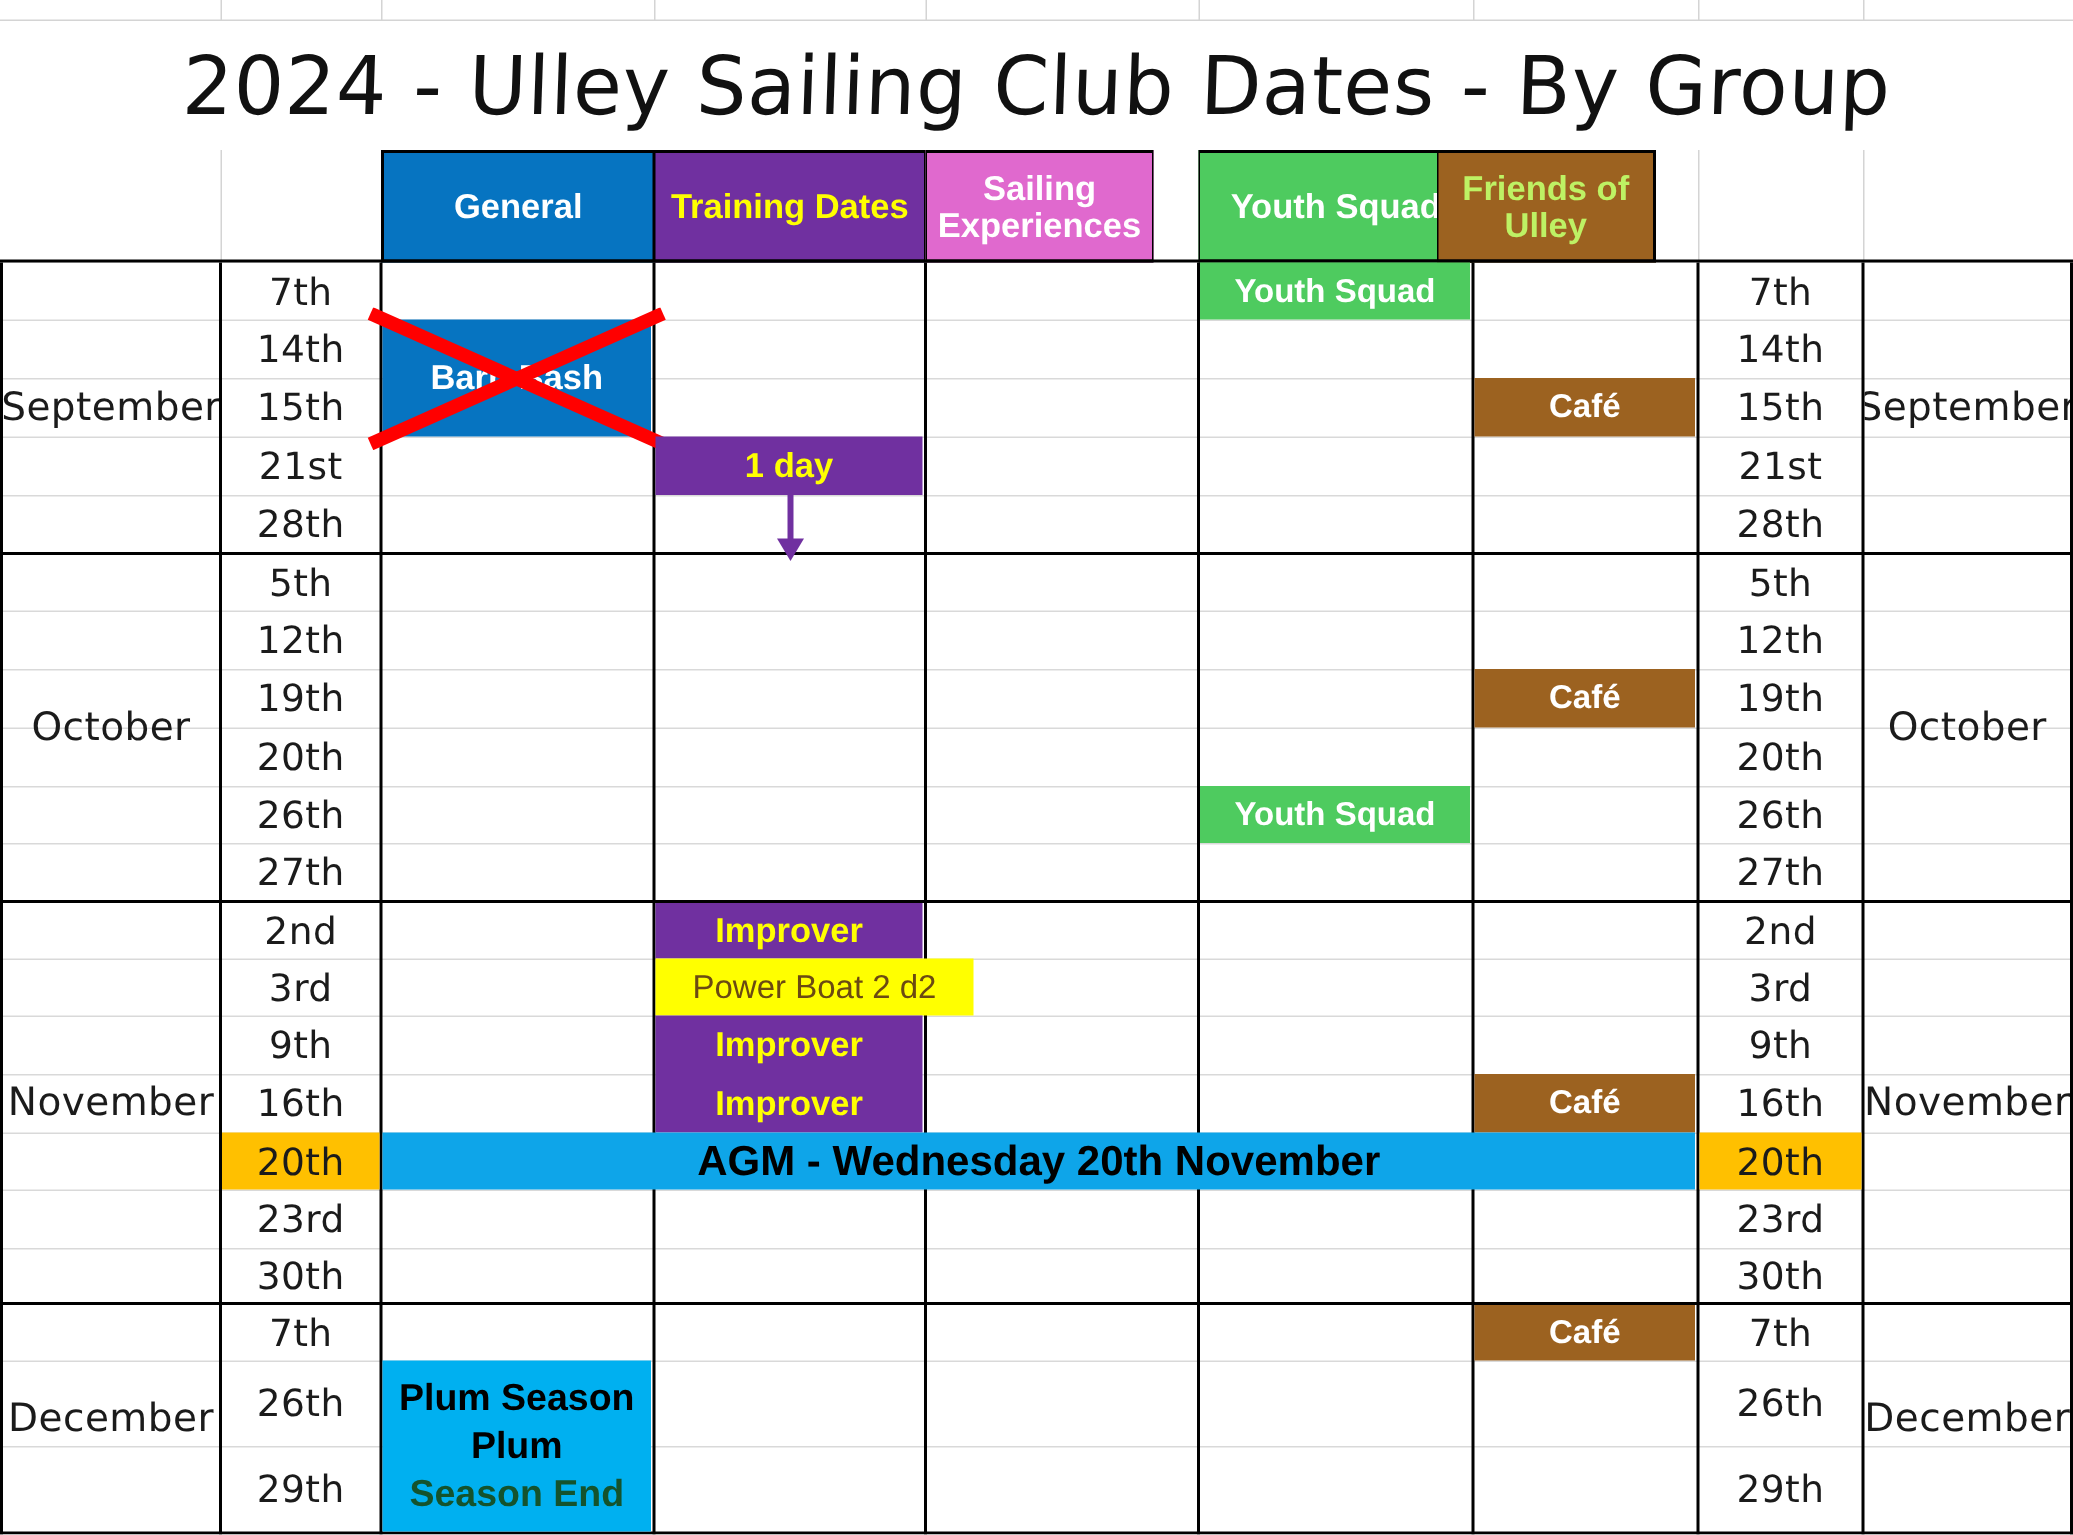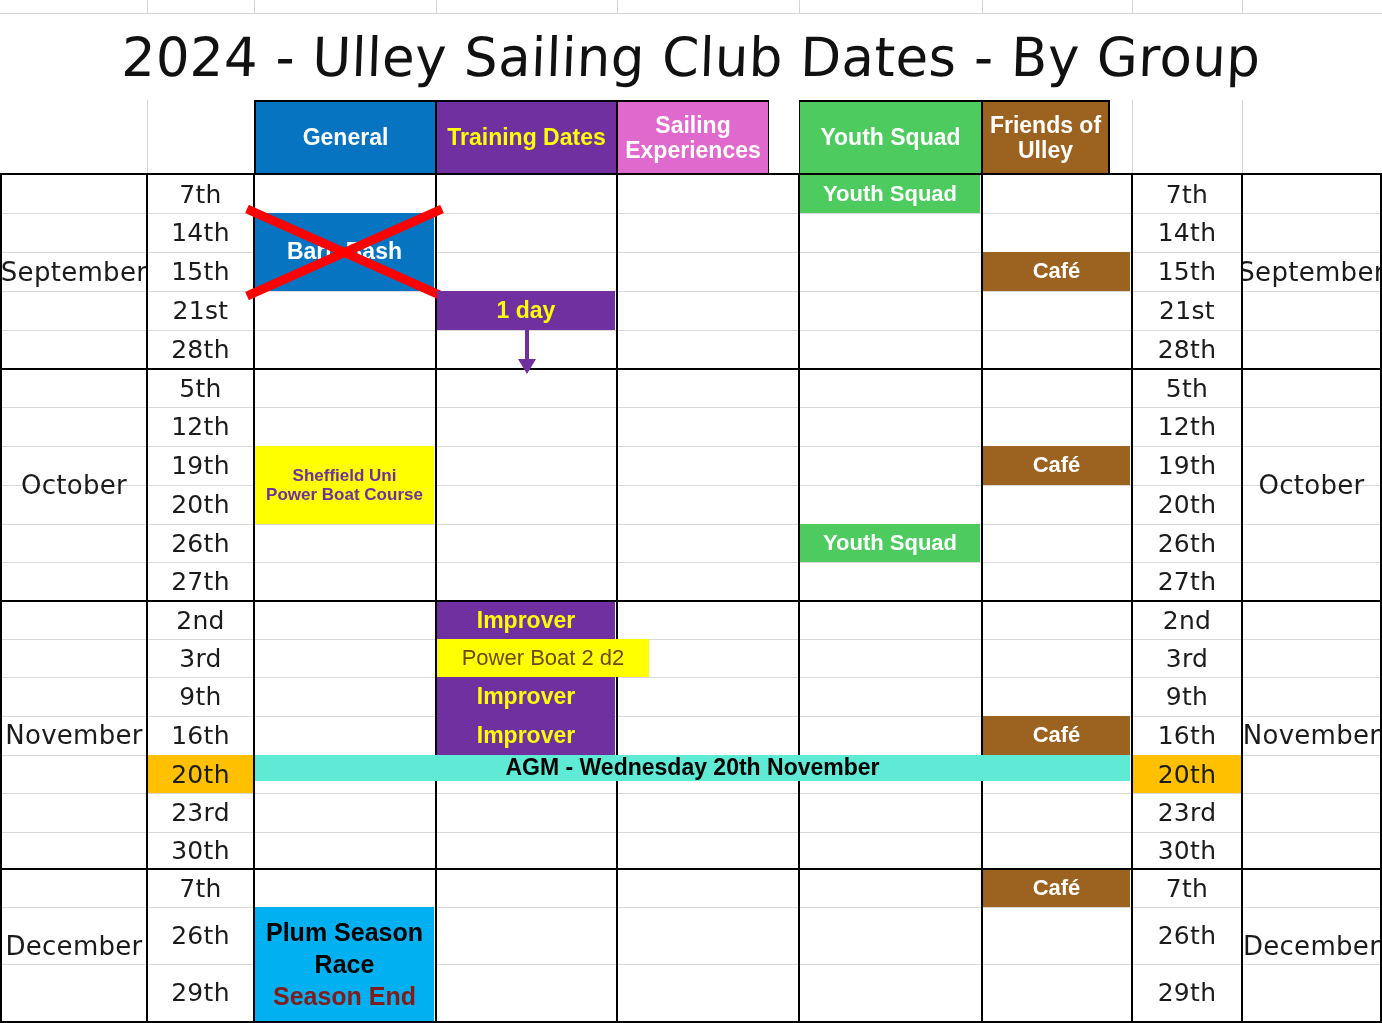--- a/index.html
+++ b/index.html
@@ -138,21 +138,21 @@
     </div>
 
     <div class="hcell" style="left:617px;width:152px;background:#e069ce;color:#ffffff">
       <span>Sailing Experiences</span>
     </div>
 
     <div class="hcell" style="left:799px;width:183px;background:#4ecb5f;color:#ffffff">
       <span>Youth Squad</span>
     </div>
 
-    <div class="hcell last" style="left:982px;width:128px;background:#9c6220;color:#ffffff">
+    <div class="hcell last" style="left:958px;width:146px;background:#9c6220;color:#bef264">
       <span>Friends of Ulley</span>
     </div>
 
     <div class="hblank" style="left:1132px;width:110px"></div>
     <div class="hblank" style="left:1242px;width:140px"></div>
     <div class="hdiv" style="left:1132px"></div>
     <div class="hdiv" style="left:1242px"></div>
   </div>
 
   <div class="grid">
@@ -273,24 +273,20 @@
         <span>20th</span>
       </div>
     <div class="cell date-label" style="left:148px;top:349px;width:105px;height:38px">
         <span>26th</span>
       </div>
     <div class="cell date-label" style="left:148px;top:387px;width:105px;height:38px">
         <span>27th</span>
       </div>
 
 
-    <div class="evt" style="left:255px;top:271px;width:179px;height:78px;background:#ffff00;color:#7030a0;font-size:17px">
-      <span class="l2">Sheffield Uni</span>
-      <span class="l2">Power Boat Course</span>
-    </div>
 
     <div class="evt" style="left:983px;top:271px;width:147px;height:39px;background:#9c6220;color:#ffffff;font-size:22px">
       <span>Café</span>
     </div>
 
     <div class="evt" style="left:800px;top:349px;width:180px;height:38px;background:#4ecb5f;color:#ffffff;font-size:22px">
       <span>Youth Squad</span>
     </div>
 
 
@@ -351,21 +347,21 @@
       <span>Improver</span>
     </div>
     <div class="evt" style="left:437px;top:541px;width:178px;height:39px;background:#7030a0;color:#ffff00;font-size:23px">
       <span>Improver</span>
     </div>
 
     <div class="evt" style="left:983px;top:541px;width:147px;height:39px;background:#9c6220;color:#ffffff;font-size:22px">
       <span>Café</span>
     </div>
 
-    <div class="evt" style="left:255px;top:580px;width:875px;height:26px;background:#5eead4;color:#000000;font-size:23px">
+    <div class="evt" style="left:255px;top:580px;width:875px;height:38px;background:#0ea5e9;color:#000000;font-size:28px">
       <span>AGM - Wednesday 20th November</span>
     </div>
     <div style="position:absolute;left:1133px;top:580px;width:108px;height:38px;background:#ffc000;z-index:-1"></div>
     <div class="cell date-label" style="left:1133px;top:580px;width:108px;height:38px;background:#ffc000">
         <span>20th</span>
       </div>
 
     <div class="cell date-label" style="left:1133px;top:427px;width:108px;height:37px">
         <span>2nd</span>
       </div>
@@ -400,22 +396,22 @@
     <div class="cell date-label" style="left:148px;top:789px;width:105px;height:57px">
         <span>29th</span>
       </div>
 
     <div class="evt" style="left:983px;top:695px;width:147px;height:37px;background:#9c6220;color:#ffffff;font-size:22px">
       <span>Café</span>
     </div>
 
     <div class="evt" style="left:255px;top:732px;width:179px;height:114px;background:#00b0f0;color:#000000;font-size:25px;gap:4px">
       <span class="l2">Plum Season</span>
-      <span class="l2">Race</span>
-      <span class="l2" style="color:#7f1d1d">Season End</span>
+      <span class="l2">Plum</span>
+      <span class="l2" style="color:#14532d">Season End</span>
     </div>
 
     <div class="cell date-label" style="left:1133px;top:695px;width:108px;height:37px">
         <span>7th</span>
       </div>
     <div class="cell date-label" style="left:1133px;top:732px;width:108px;height:57px">
         <span>26th</span>
       </div>
     <div class="cell date-label" style="left:1133px;top:789px;width:108px;height:57px">
         <span>29th</span>

